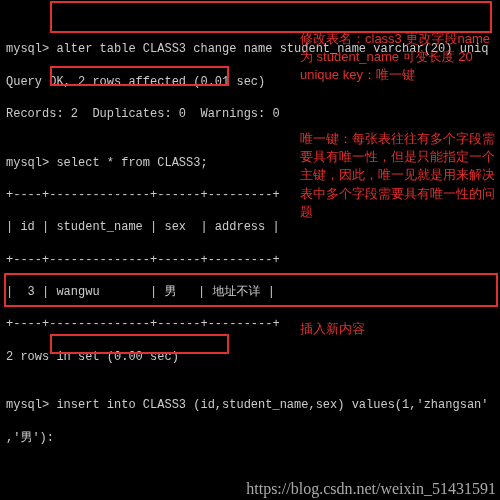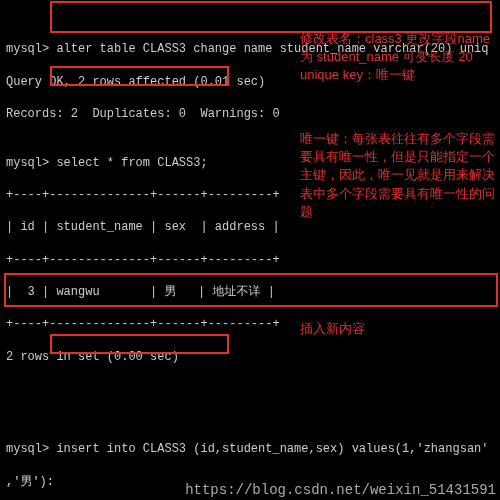--- a/index.html
+++ b/index.html
@@ -38,41 +38,41 @@
   }
   .hl1 { left: 50px; top: 1px;  width: 438px; height: 28px; }
   .hl2 { left: 50px; top: 66px; width: 175px; height: 16px; }
   .hl3 { left: 4px;  top: 273px; width: 490px; height: 30px; }
   .hl4 { left: 50px; top: 334px; width: 175px; height: 16px; }
   .watermark {
     position: absolute;
     right: 4px;
     bottom: 2px;
     color: #aaa;
-    font-size: 14px;
-    font-family: Liberation Mono, monospace;
+    font-size: 16px;
+    font-family: Liberation Serif, serif;
   }
 </style>
 </head>
 <body>
 
 <div class="terminal">
 <span style="display: block; margin-top: 21px;">mysql&gt; alter table CLASS3 change name student_name varchar(20) uniq</span>
 <span style="display: block;">Query OK, 2 rows affected (0.01 sec)</span>
 <span style="display: block;">Records: 2  Duplicates: 0  Warnings: 0</span>
 <span style="display: block;"></span>
 <span style="display: block;">mysql&gt; select * from CLASS3;</span>
 <span style="display: block;">+----+--------------+------+---------+</span>
 <span style="display: block;">| id | student_name | sex  | address |</span>
 <span style="display: block;">+----+--------------+------+---------+</span>
 <span style="display: block;">|  3 | wangwu       | 男   | 地址不详 |</span>
 <span style="display: block;">+----+--------------+------+---------+</span>
 <span style="display: block;">2 rows in set (0.00 sec)</span>
 <span style="display: block;"></span>
-<span style="display: block; margin-top: 44px;">mysql&gt; insert into CLASS3 (id,student_name,sex) values(1,'zhangsan'</span>
+<span style="display: block;">mysql&gt; insert into CLASS3 (id,student_name,sex) values(1,'zhangsan'</span>
 <span style="display: block;">,'男'):</span>
 
 
 
 
 <span style="display: block;"></span>
 
 
 
 

